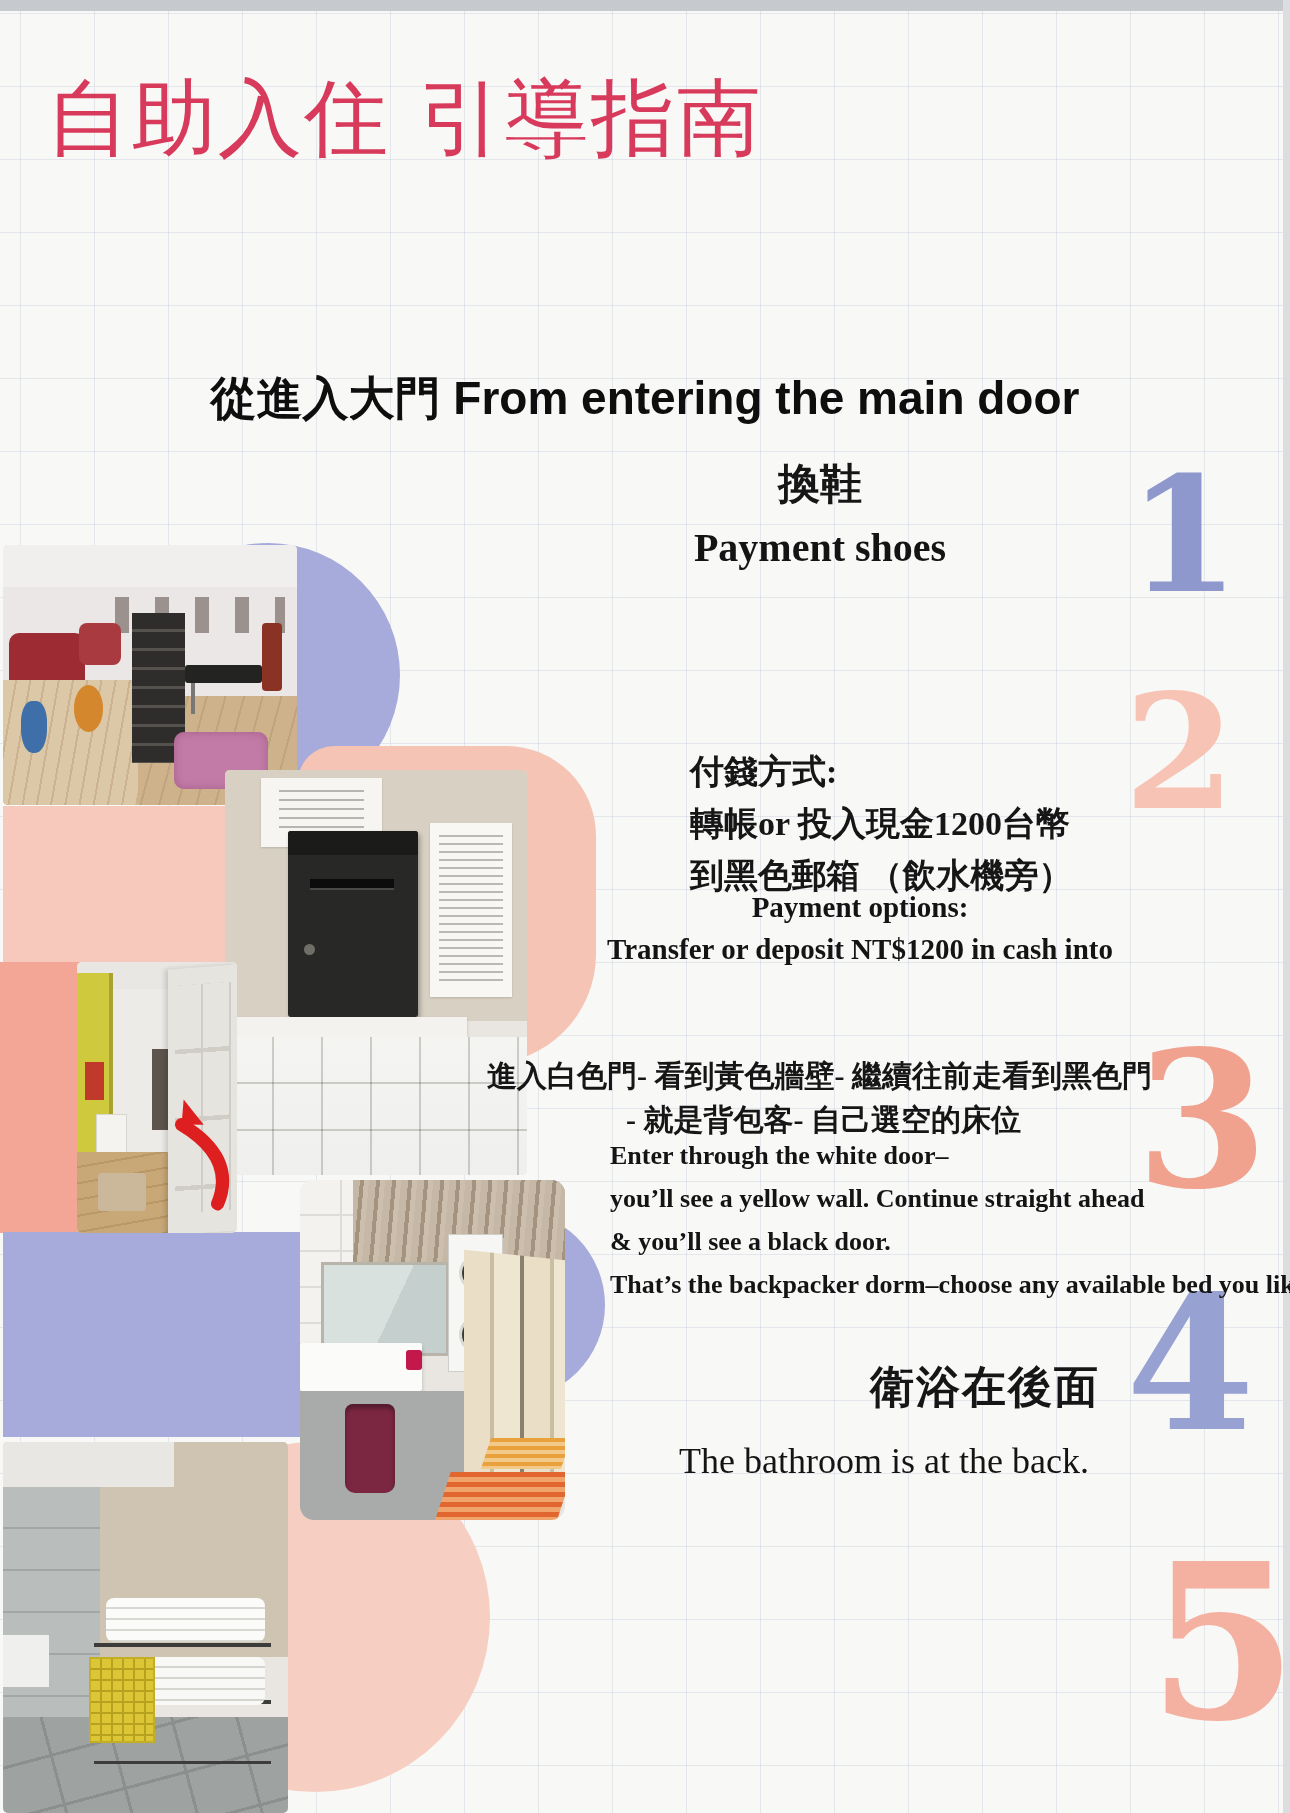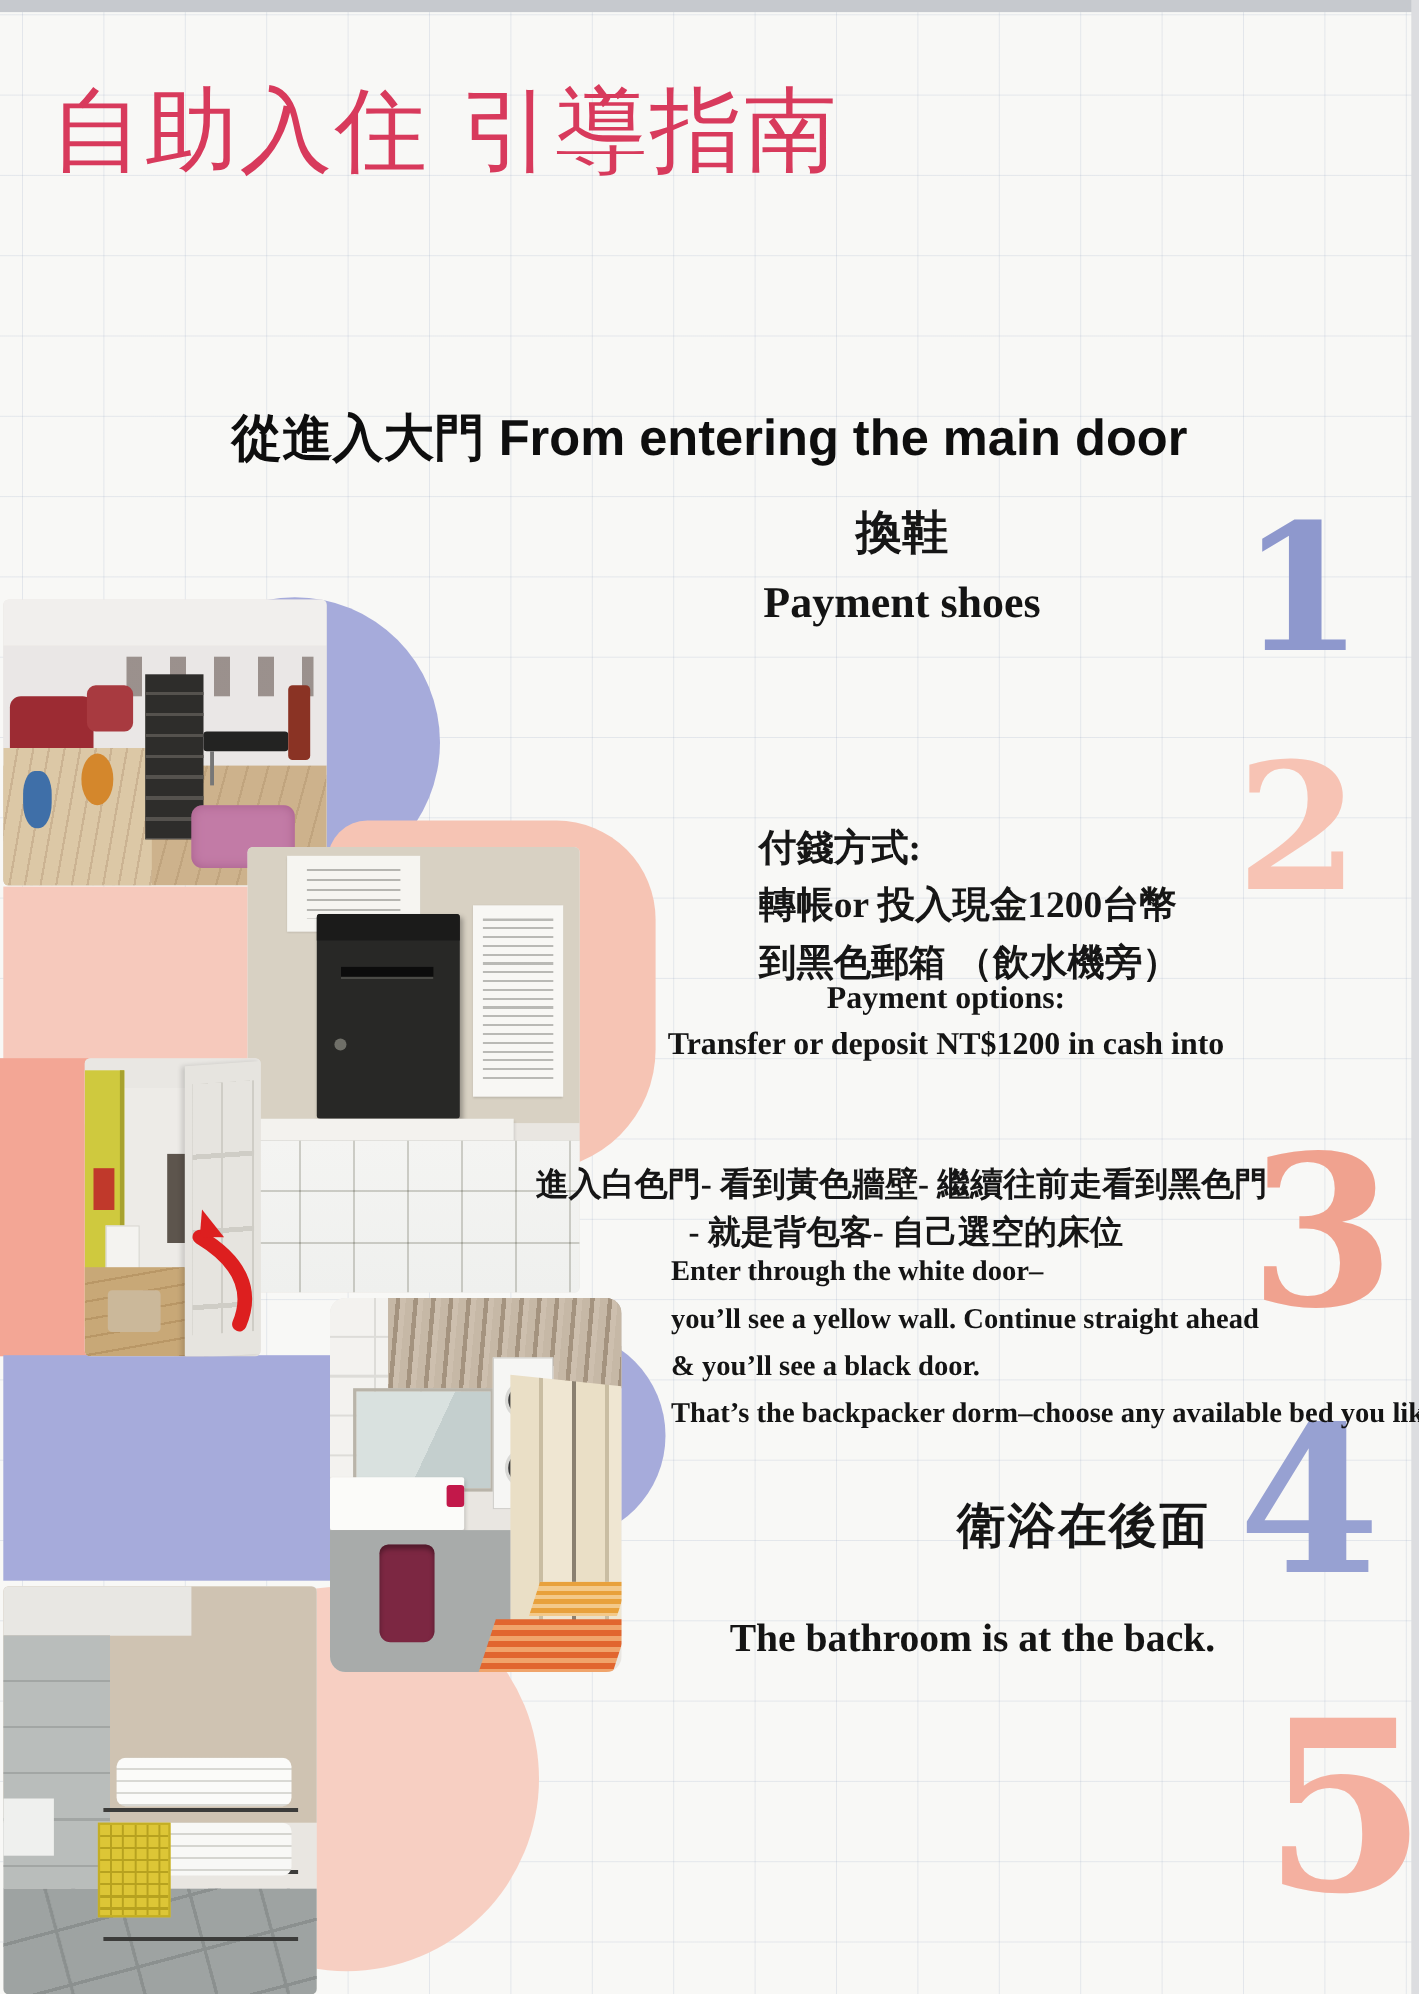--- a/index.html
+++ b/index.html
@@ -72,21 +72,21 @@
   .step2-zh div{font-size:34px;line-height:52px;white-space:nowrap;}
   .step2-en{left:560px;top:886px;width:600px;text-align:center;z-index:5;}
   .step2-en div{font-size:29px;line-height:42px;font-weight:600;white-space:nowrap;}
 
   .step3-zh1{left:487px;top:1056px;font-size:30px;white-space:nowrap;z-index:5;}
   .step3-zh2{left:626px;top:1100px;font-size:30px;white-space:nowrap;z-index:5;}
   .step3-en{left:610px;top:1134px;width:690px;z-index:5;}
   .step3-en div{font-size:26px;line-height:43px;font-weight:600;white-space:nowrap;}
 
   .step4-zh{left:735px;top:1346px;width:500px;text-align:center;font-size:44px;letter-spacing:2px;z-index:5;margin-top:12px;}
-  .step4-en{left:634px;top:1440px;width:500px;text-align:center;font-size:36px;font-weight:700;z-index:5;white-space:nowrap;margin-top:28px;}
+  .step4-en{left:634px;top:1440px;width:500px;text-align:center;font-size:36px;font-weight:400;z-index:5;white-space:nowrap;}
   .step5-zh{left:743px;top:1602px;width:500px;text-align:center;font-size:46px;letter-spacing:2px;z-index:5;}
   .step5-en{left:642px;top:1690px;width:500px;text-align:center;font-size:42px;font-weight:700;z-index:5;white-space:nowrap;}
 </style>
 </head>
 <body>
 
 <div class="sheet">
   <div class="grid-bg"></div>
   <div class="top-strip"></div>
   <div class="right-strip"></div>

